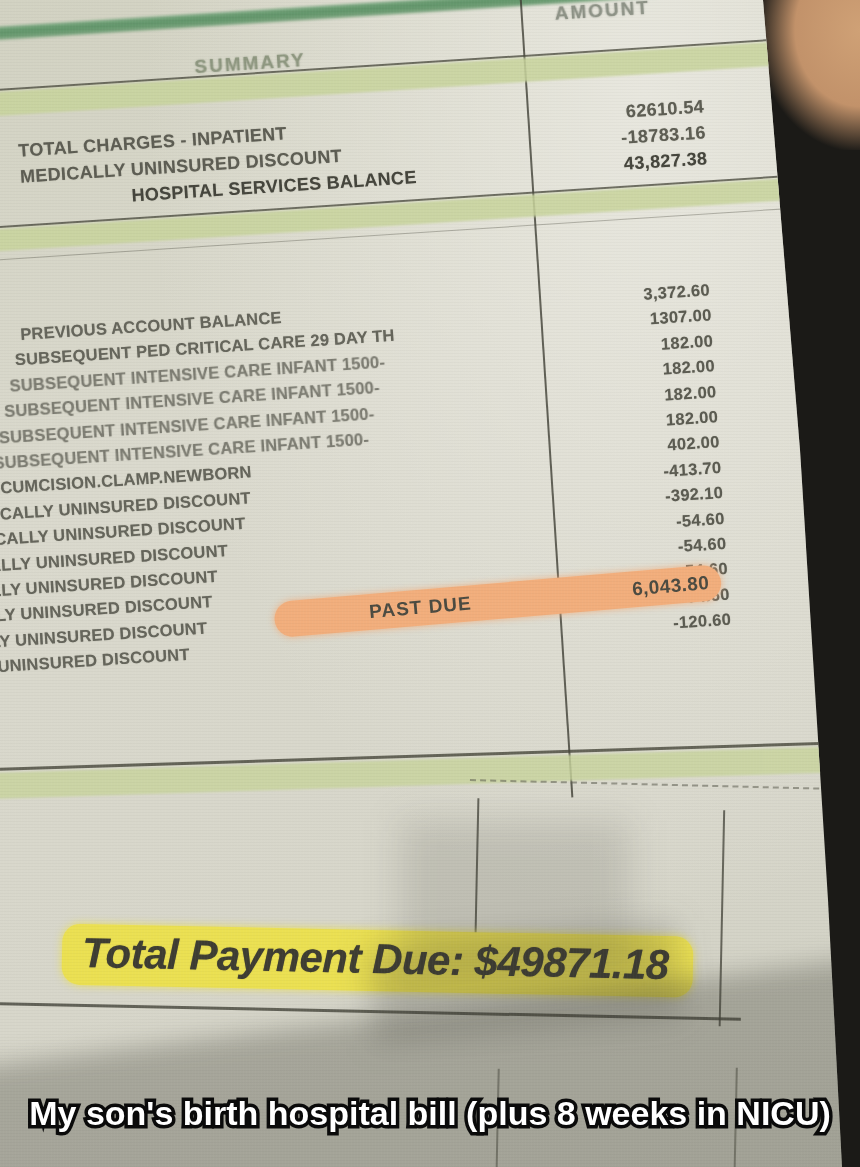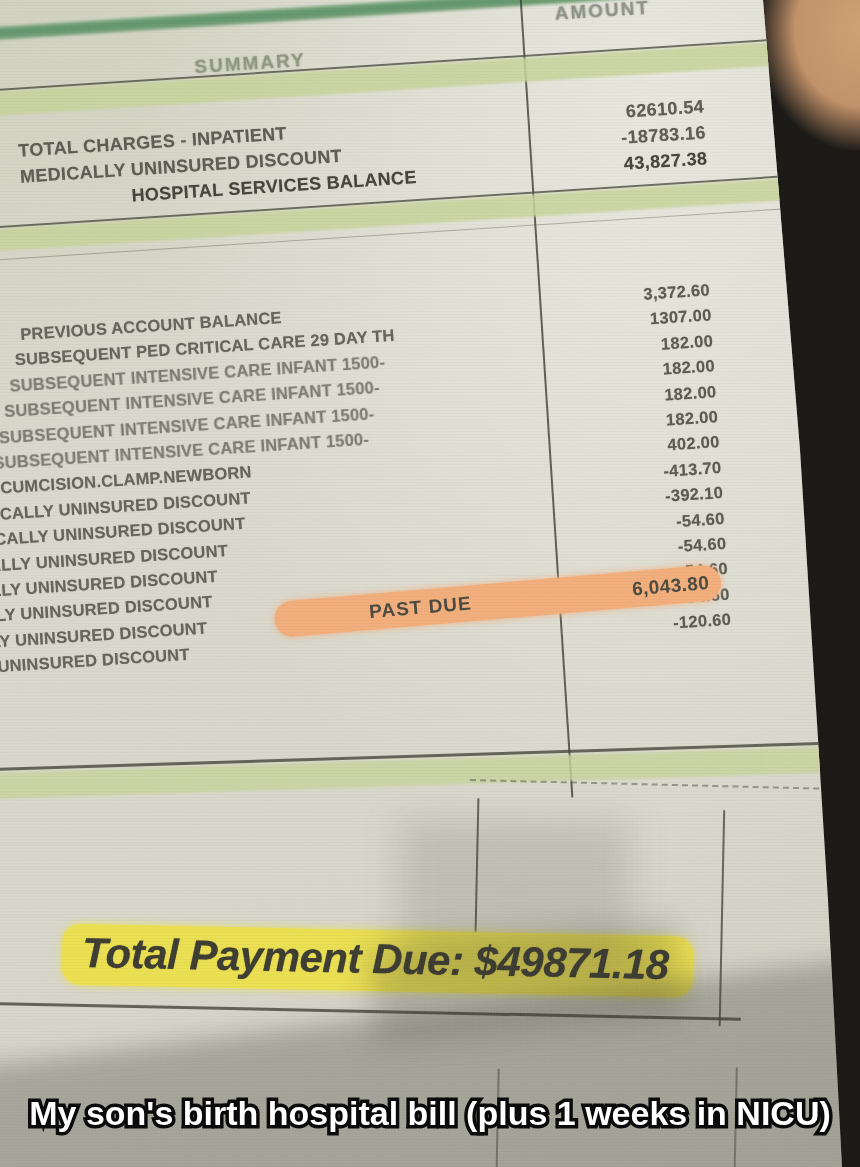--- a/index.html
+++ b/index.html
@@ -255,14 +255,14 @@
       </div>
       <div class="hline-bottom"></div>
     </div>
 
     <div class="shadow sh3"></div>
     <div class="shadow sh2"></div>
     <div class="shadow sh1"></div>
     <div class="grain"></div>
   </div>
 
-  <div class="caption">My son's birth hospital bill (plus 1 weeks in NICU)</div>
+  <div class="caption">My son's birth hospital bill (plus 8 weeks in NICU)</div>
 </div>
 
 </body></html>

